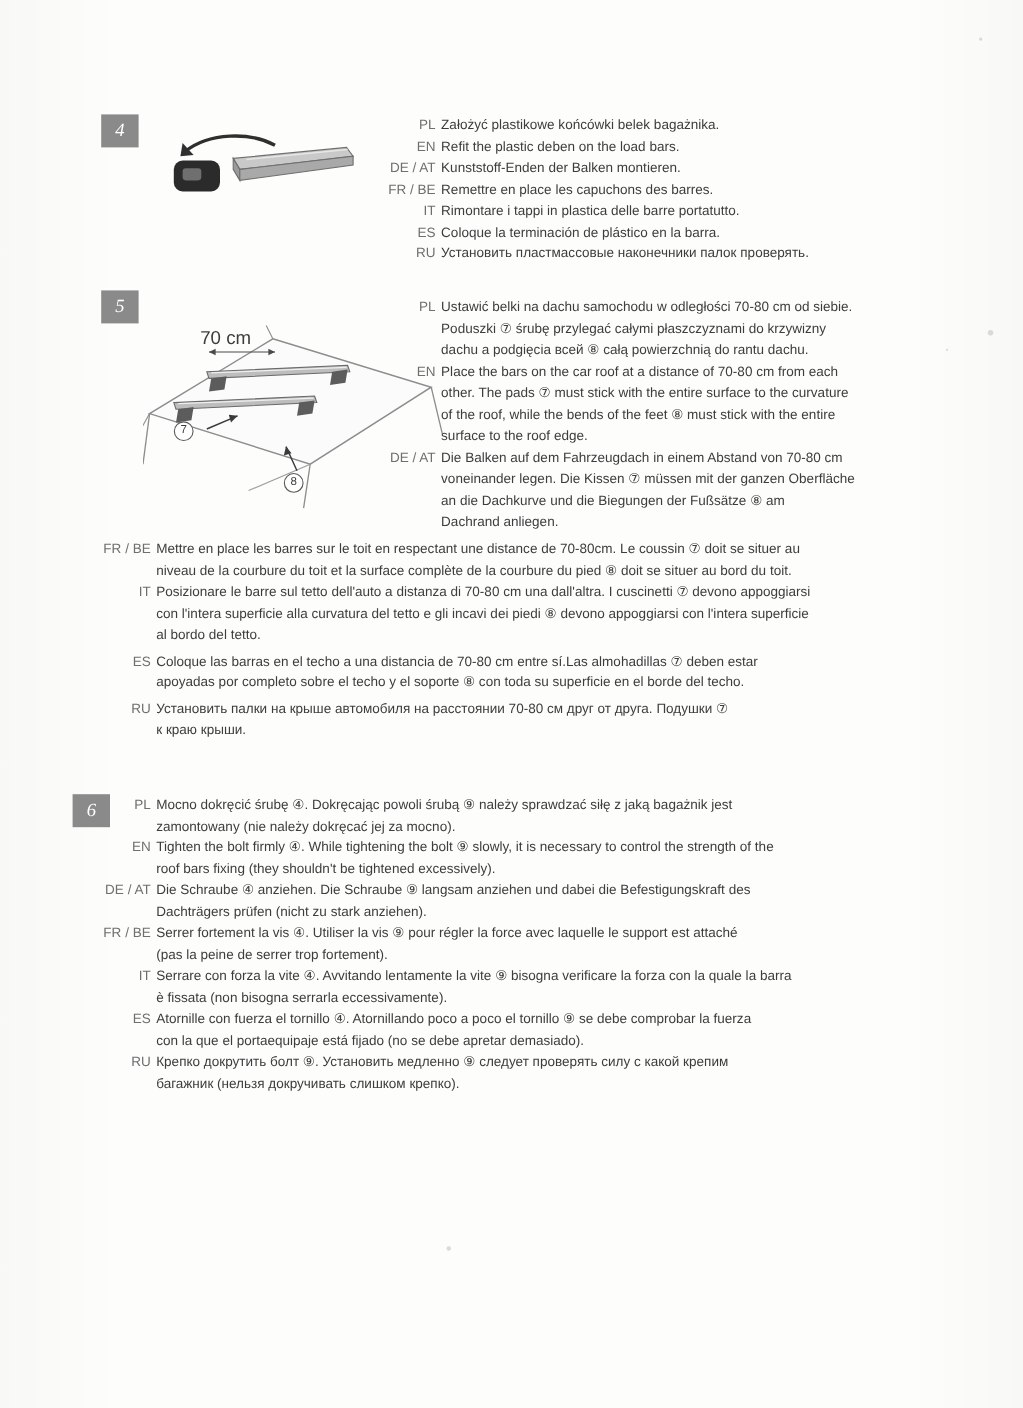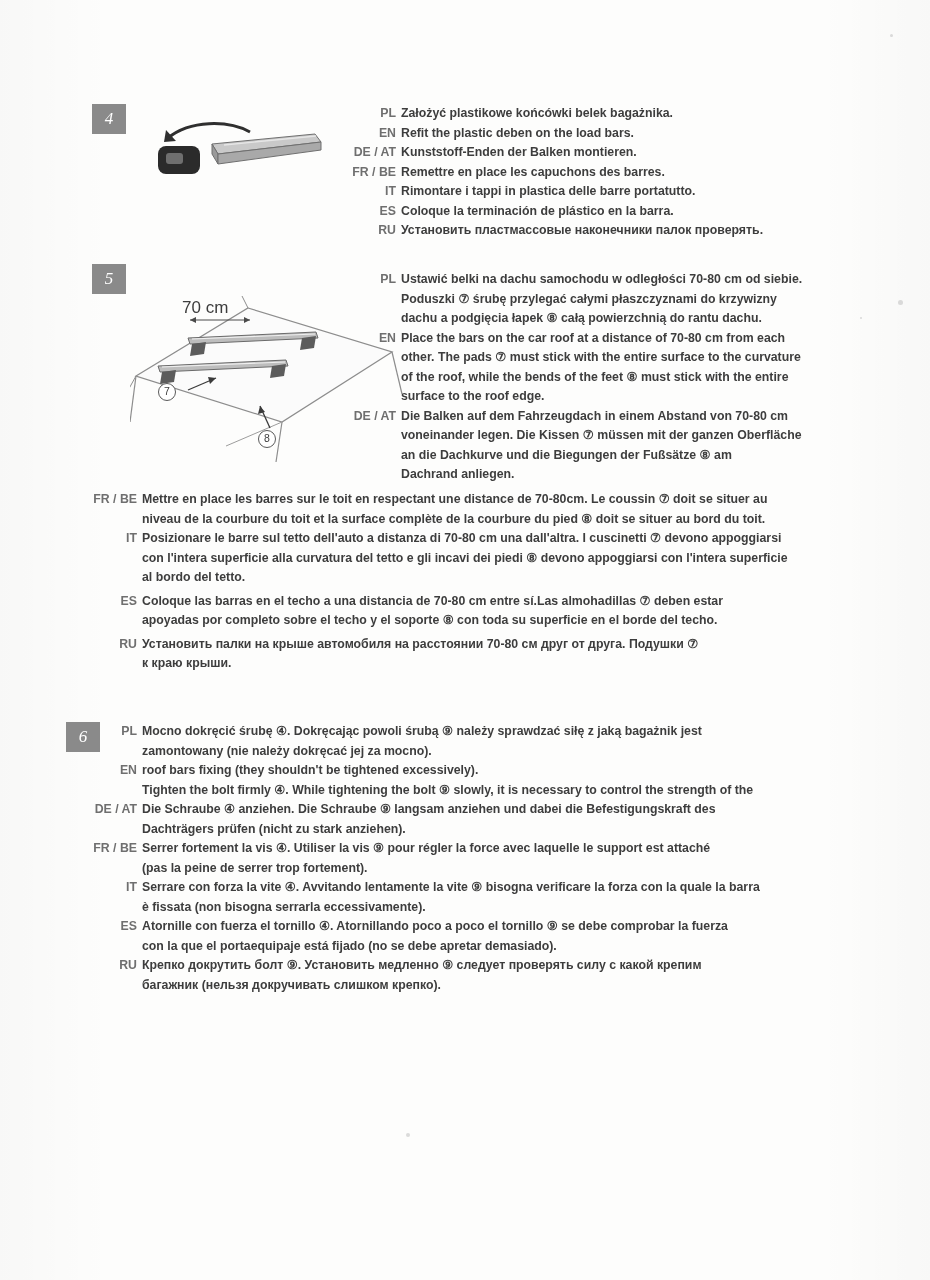--- a/index.html
+++ b/index.html
@@ -56,21 +56,20 @@
   .lang-block {
     position: absolute;
     font-size: 12.3px;
     line-height: 19.5px;
     color: #3d3d3d;
   }
   .lang-row {
     display: flex;
     align-items: flex-start;
     margin-bottom: 0px;
-    font-weight: bold;
   }
   .lang-code {
     color: #6f6f6f;
     text-align: right;
     flex: 0 0 auto;
     white-space: nowrap;
     padding-right: 5px;
   }
   .lang-text {
     flex: 1 1 auto;
@@ -212,21 +211,21 @@
     <div class="callout-circ" style="left:28px;top:93px;">7</div>
     <div class="callout-circ" style="left:128px;top:140px;">8</div>
   </div>
 
   <div class="lang-block block5a">
     <div class="lang-row">
       <div class="lang-code">PL</div>
       <div class="lang-text">
         <div>Ustawić belki na dachu samochodu w odległości 70-80 cm od siebie.</div>
         <div>Poduszki ⑦ śrubę przylegać całymi płaszczyznami do krzywizny</div>
-        <div>dachu a podgięcia łapek ⑧ całą powierzchnią do rantu dachu.</div>
+        <div>dachu a podgięcia всей ⑧ całą powierzchnią do rantu dachu.</div>
       </div>
     </div>
     <div class="lang-row">
       <div class="lang-code">EN</div>
       <div class="lang-text">
         <div>Place the bars on the car roof at a distance of 70-80 cm from each</div>
         <div>other. The pads ⑦ must stick with the entire surface to the curvature</div>
         <div>of the roof, while the bends of the feet ⑧ must stick with the entire</div>
         <div>surface to the roof edge.</div>
       </div>
@@ -280,22 +279,22 @@
     <div class="lang-row">
       <div class="lang-code">PL</div>
       <div class="lang-text">
         <div>Mocno dokręcić śrubę ④. Dokręcając powoli śrubą ⑨ należy sprawdzać siłę z jaką bagażnik jest</div>
         <div>zamontowany (nie należy dokręcać jej za mocno).</div>
       </div>
     </div>
     <div class="lang-row">
       <div class="lang-code">EN</div>
       <div class="lang-text">
+        <div>Tighten the bolt firmly ④. While tightening the bolt ⑨ slowly, it is necessary to control the strength of the</div>
         <div>roof bars fixing (they shouldn't be tightened excessively).</div>
-        <div>Tighten the bolt firmly ④. While tightening the bolt ⑨ slowly, it is necessary to control the strength of the</div>
       </div>
     </div>
     <div class="lang-row">
       <div class="lang-code">DE / AT</div>
       <div class="lang-text">
         <div>Die Schraube ④ anziehen. Die Schraube ⑨ langsam anziehen und dabei die Befestigungskraft des</div>
         <div>Dachträgers prüfen (nicht zu stark anziehen).</div>
       </div>
     </div>
     <div class="lang-row">

